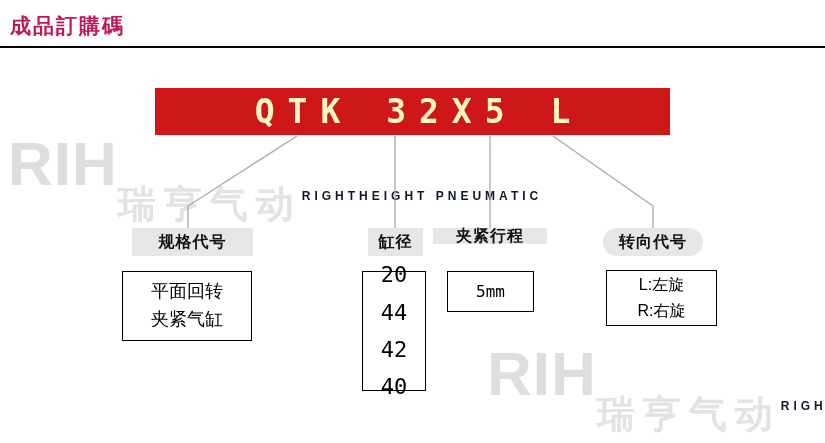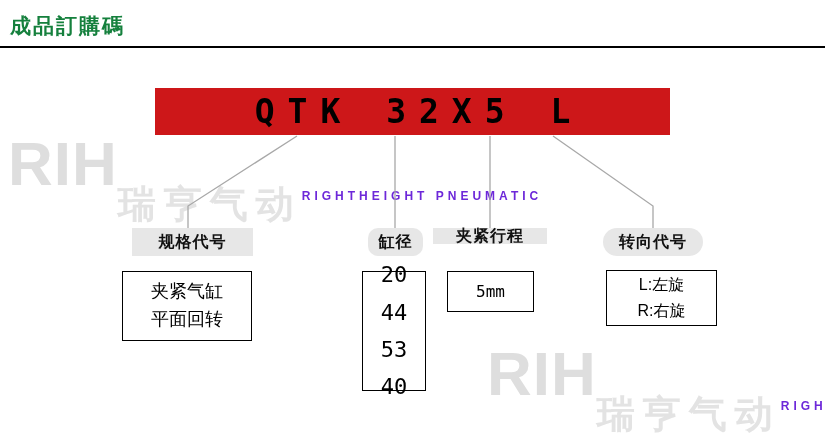--- a/index.html
+++ b/index.html
@@ -19,21 +19,21 @@
 
   
   .page-title {
     position: absolute;
     left: 10px;
     top: 12px;
     margin: 0;
     font-size: 21px;
     font-weight: bold;
     letter-spacing: 2px;
-    color: #15803d;
+    color: #be185d;
   }
   .title-rule {
     position: absolute;
     left: 0;
     top: 46px;
     width: 825px;
     height: 2px;
     background: #000;
   }
 
@@ -58,21 +58,21 @@
     font-weight: bold;
     letter-spacing: 8px;
     line-height: 1.0;
     color: #e3e3e3;
   }
   .wm-sub {
     font-size: 12px;
     font-weight: bold;
     letter-spacing: 4px;
     margin-top: 4px;
-    color: #6d28d9;
+    color: #0f172a;
   }
   .wm-top { left: 8px; top: 138px; }
   .wm-bottom { left: 487px; top: 348px; }
 
   
   .banner {
     position: absolute;
     left: 155px;
     top: 88px;
     width: 515px;
@@ -80,21 +80,21 @@
     background: var(--banner-red, #cd1719);
     display: flex;
     align-items: center;
     justify-content: center;
     z-index: 2;
   }
   .banner .code {
     font-family: "DejaVu Sans Mono", monospace;
     font-size: 33px;
     font-weight: bold;
-    color: #000000;
+    color: #fef9c3;
     letter-spacing: 13px;
     margin-right: -13px; 
   }
 
   
   svg.connectors {
     position: absolute;
     left: 0; top: 0;
     width: 825px; height: 443px;
     z-index: 1;
@@ -112,21 +112,21 @@
     display: flex;
     align-items: center;
     justify-content: center;
     font-size: 16px;
     font-weight: bold;
     color: #111;
     z-index: 2;
     letter-spacing: 1px;
   }
   .lb-spec   { left: 132px; top: 228px; width: 121px; height: 28px; }
-  .lb-bore   { left: 368px; top: 228px; width:  55px; height: 28px; border-radius: 10px; }
+  .lb-bore   { left: 368px; top: 228px; width:  55px; height: 28px; }
   .lb-stroke { left: 433px; top: 228px; width: 114px; height: 16px; }
   .lb-dir    { left: 603px; top: 228px; width: 100px; height: 28px; border-radius: 14px; }
 
   
   .value-box {
     position: absolute;
     background: #fff;
     border: 1px solid #000;
     display: flex;
     flex-direction: column;
@@ -173,29 +173,29 @@
     <line x1="490" y1="136" x2="490" y2="228"></line>
     <polyline points="553,136 653,206 653,228"></polyline>
   </svg>
 
   <div class="banner">
     <span class="code">QTK 32X5 L</span>
   </div>
 
   <div class="label-box lb-spec">规格代号</div>
   <div class="value-box vb-spec">
+    <span class="value-line">平面回转</span>
     <span class="value-line">夹紧气缸</span>
-    <span class="value-line">平面回转</span>
   </div>
 
   <div class="label-box lb-bore">缸径</div>
   <div class="value-box vb-bore">
     <span class="value-line">20</span>
     <span class="value-line">44</span>
-    <span class="value-line">53</span>
+    <span class="value-line">42</span>
     <span class="value-line">40</span>
   </div>
 
   <div class="label-box lb-stroke">夹紧行程</div>
   <div class="value-box vb-stroke">
     <span class="value-line">5mm</span>
   </div>
 
   <div class="label-box lb-dir">转向代号</div>
   <div class="value-box vb-dir">

